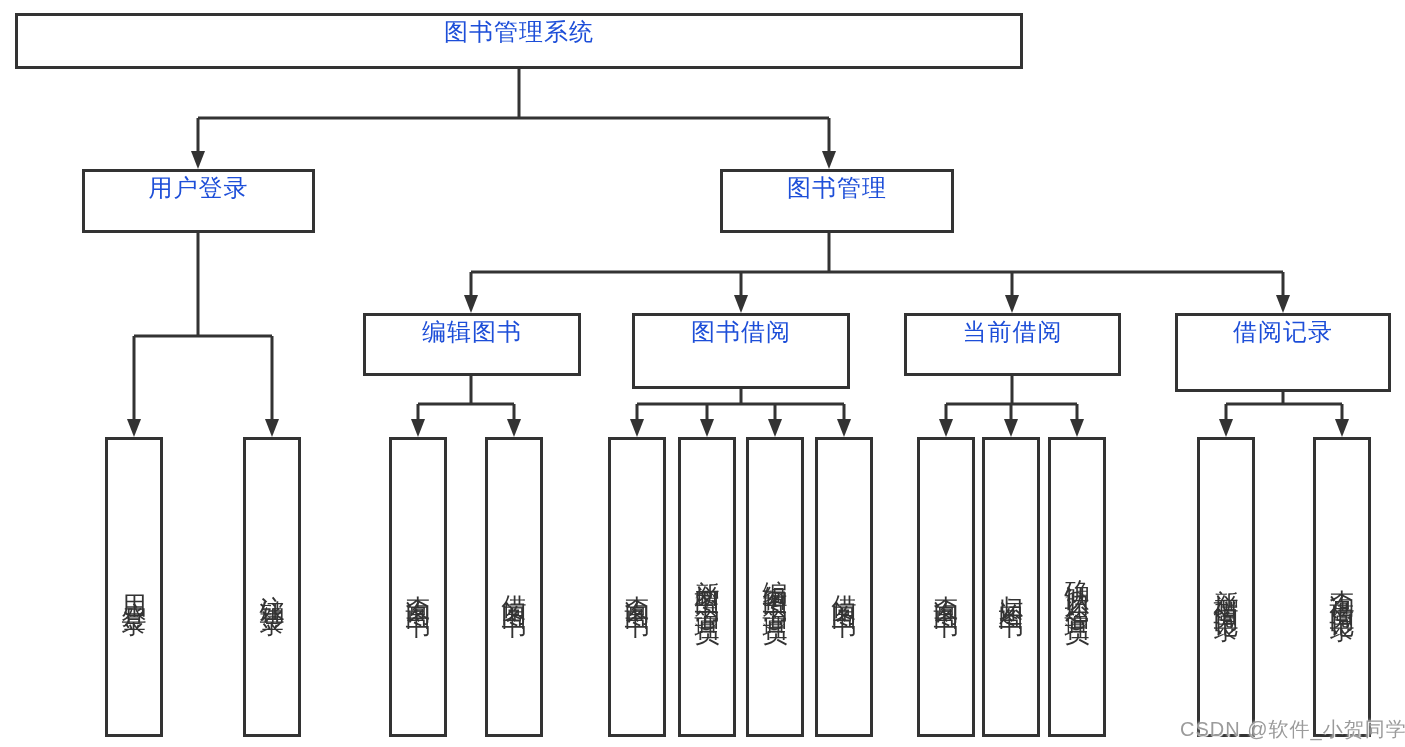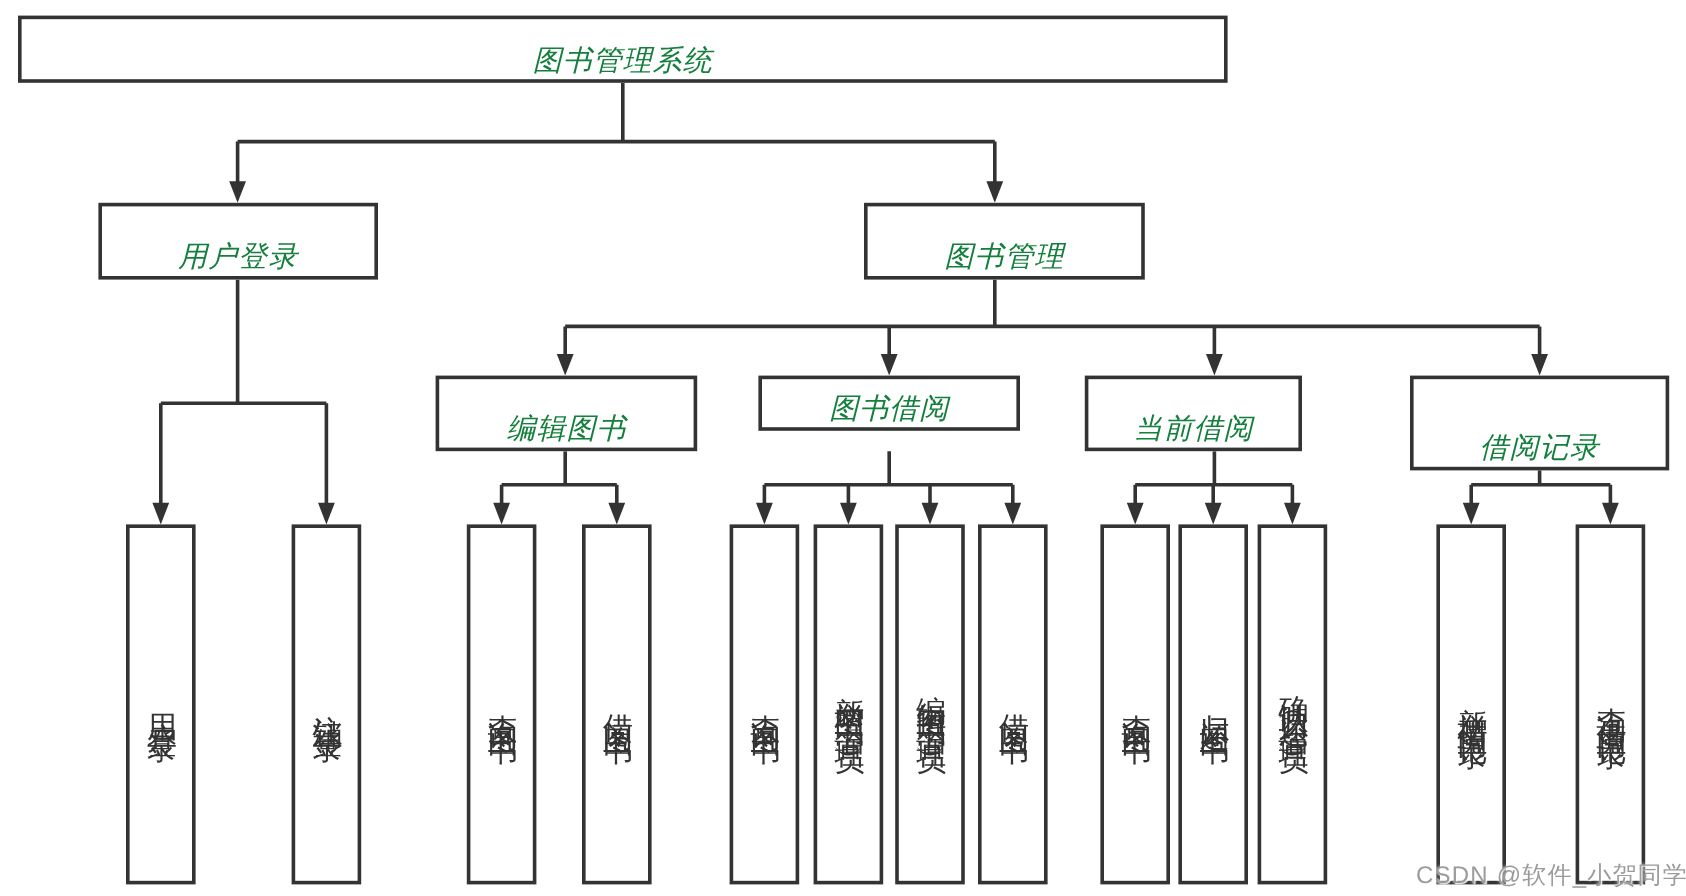--- a/index.html
+++ b/index.html
@@ -7,22 +7,22 @@
     position:relative;
     width:1405px;height:747px;
     background:#ffffff;
     font-family:"Liberation Sans", sans-serif;
     overflow:hidden;
   }
   .connectors{position:absolute;left:0;top:0;z-index:1;}
   .node{
     position:absolute;z-index:2;box-sizing:border-box;
     border:3px solid #333333;background:#ffffff;
-    display:flex;align-items:flex-end;justify-content:center;
-    color:#15803d;font-size:24px;letter-spacing:1px;font-style:italic;
+    display:flex;align-items:flex-start;justify-content:center;
+    color:#1d4ed8;font-size:24px;letter-spacing:1px;
   }
   .leaf{
     position:absolute;z-index:2;box-sizing:border-box;
     top:437px;height:300px;width:58px;
     border:3px solid #333333;background:#ffffff;
     display:flex;align-items:center;justify-content:center;
     color:#333333;
   }
   .leaf .vtext{
     writing-mode:vertical-rl;
@@ -85,24 +85,24 @@
   <div class="node" style="left:82px;top:169px;width:233px;height:64px">
     <span>用户登录</span>
   </div>
   <div class="node" style="left:720px;top:169px;width:234px;height:64px">
     <span>图书管理</span>
   </div>
 
   <div class="node" style="left:363px;top:313px;width:218px;height:63px">
     <span>编辑图书</span>
   </div>
-  <div class="node" style="left:632px;top:313px;width:218px;height:46px">
+  <div class="node" style="left:632px;top:313px;width:218px;height:76px">
     <span>图书借阅</span>
   </div>
-  <div class="node" style="left:904px;top:313px;width:181px;height:63px">
+  <div class="node" style="left:904px;top:313px;width:217px;height:63px">
     <span>当前借阅</span>
   </div>
   <div class="node" style="left:1175px;top:313px;width:216px;height:79px">
     <span>借阅记录</span>
   </div>
 
   <div class="leaf" style="left:105px">
     <span class="vtext">用户登录</span>
   </div>
   <div class="leaf" style="left:243px">

